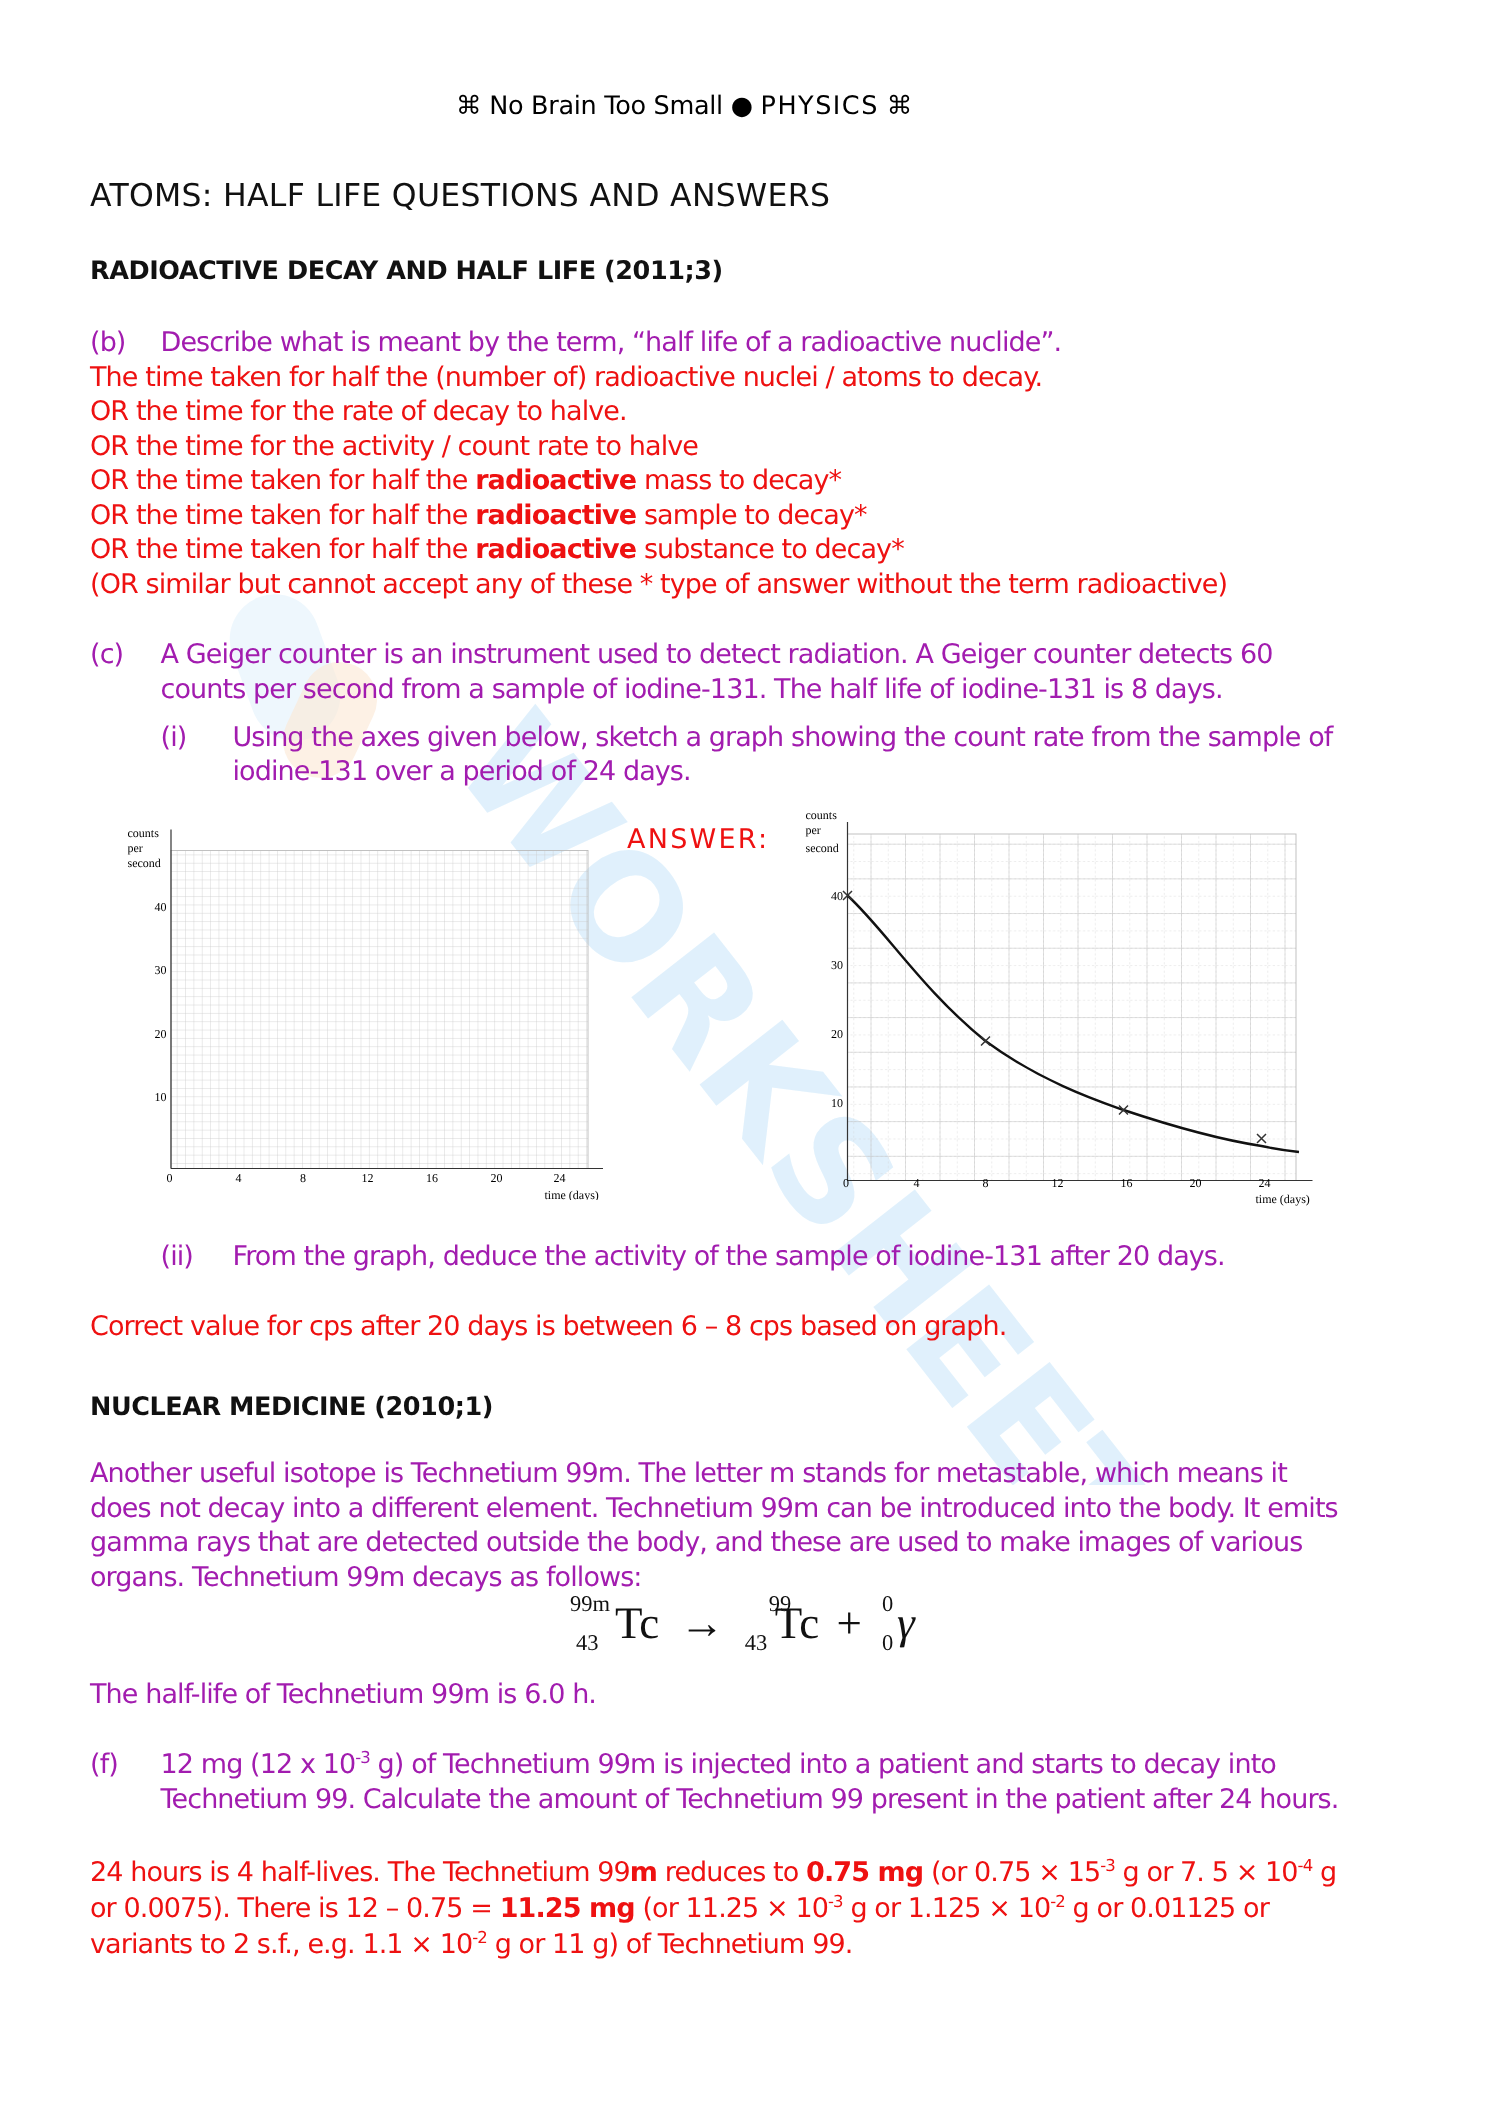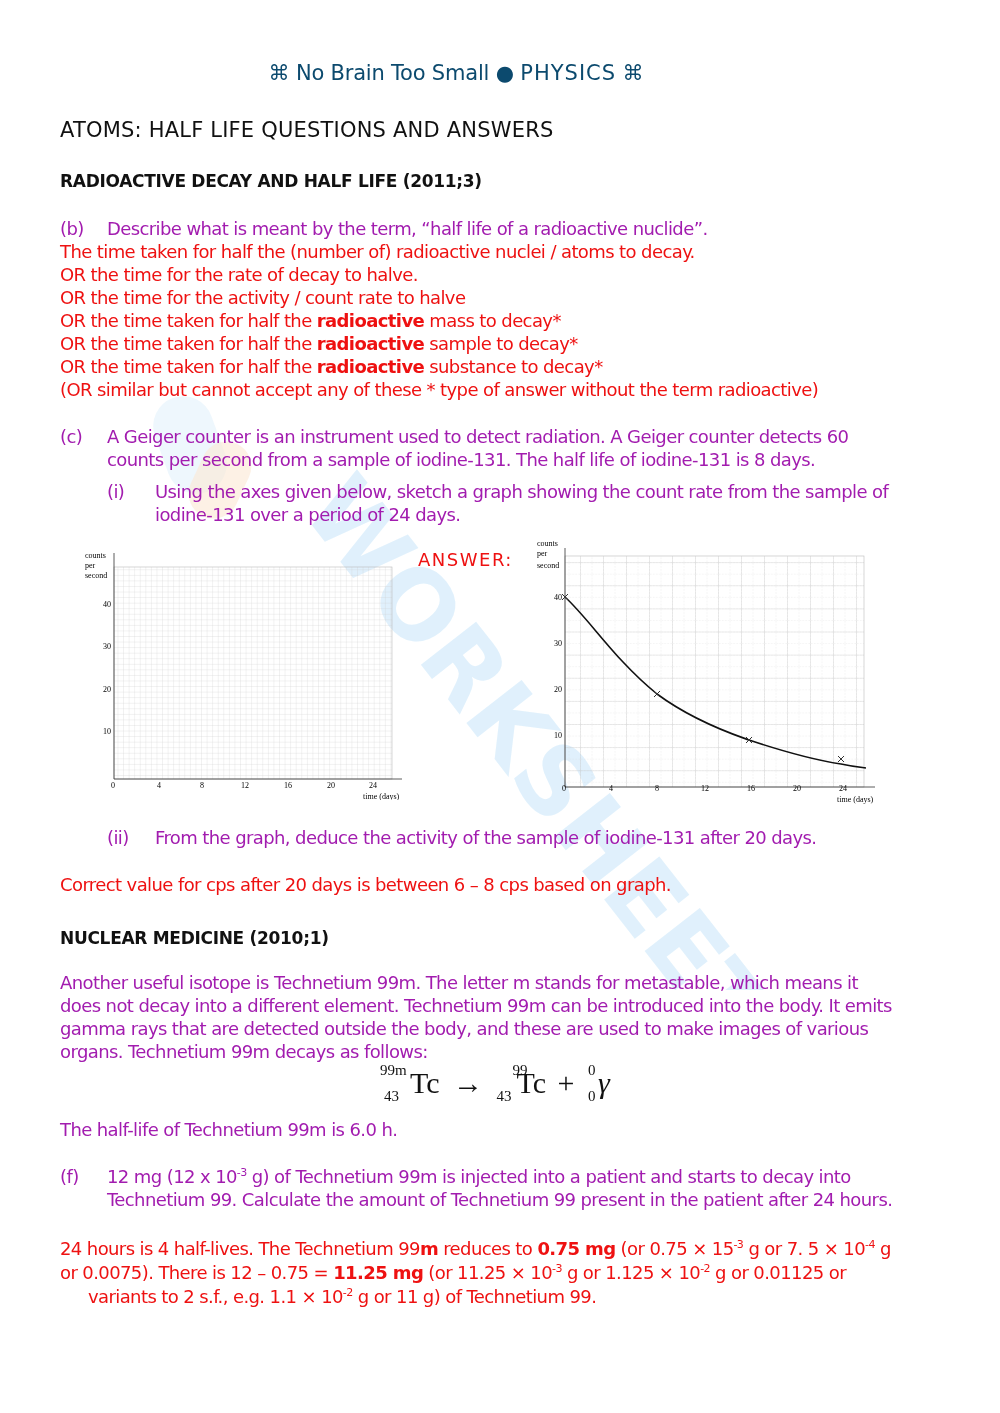--- a/index.html
+++ b/index.html
@@ -2,21 +2,21 @@
 <html><head>
 <meta charset="utf-8">
 <style>
   html, body { margin: 0; padding: 0; background: #ffffff; }
   body { width: 1000px; height: 1413px; position: relative; overflow: hidden;
          font-family: "DejaVu Sans", sans-serif; color: #111; }
   .abs { position: absolute; }
   .cond { font-family: "DejaVu Sans", sans-serif; font-size: 18px; letter-spacing: -0.6px; white-space: nowrap; }
   .red { color: #ee1111; }
   .black { color: #a21caf; }
-  .header { left: 0; width: 912px; top: 61px; text-align: center; font-size: 21px; letter-spacing: -0.2px; color: #0c4a6e; }
+  .header { left: 0; width: 912px; top: 61px; text-align: center; font-size: 17px; letter-spacing: -0.2px; color: #000000; }
   .title { left: 60px; top: 118px; font-size: 21px; font-weight: normal; letter-spacing: 0.2px; }
   .h2 { left: 60px; font-size: 17px; font-weight: bold; letter-spacing: -0.3px; }
   .line { left: 60px; }
   .lab { display: inline-block; width: 47px; }
   .lab2 { display: inline-block; width: 48px; }
   b.rb { font-weight: bold; }
   sup { font-size: 11px; vertical-align: 7px; line-height: 0; }
   .watermark { left: 150px; top: 390px; width: 760px; height: 600px; pointer-events: none; }
   .eq { left: 380px; top: 1066px; font-family: "Liberation Serif", serif; font-size: 30px; color: #111; white-space: nowrap; }
   .nuc { display: inline-block; position: relative; }
@@ -170,15 +170,15 @@
   <span class="lab">(f)</span><span>12 mg (12 x 10</span><sup>-3</sup><span> g) of Technetium 99m is injected into a patient and starts to decay into</span>
 </div>
 <div class="abs cond black" style="left:107px;top:1189px;">Technetium 99.  Calculate the amount of Technetium 99 present in the patient after 24 hours.</div>
 
 <div class="abs line cond red" style="top:1238px;">
   <span>24 hours is 4 half-lives. The Technetium 99</span><b>m</b><span> reduces to </span><b>0.75 mg</b><span> (or 0.75 × 15</span><sup>-3</sup><span> g or 7. 5 × 10</span><sup>-4</sup><span> g</span>
 </div>
 <div class="abs line cond red" style="top:1262px;">
   <span>or 0.0075). There is 12 – 0.75 = </span><b>11.25 mg</b><span> (or 11.25 × 10</span><sup>-3</sup><span> g or 1.125 × 10</span><sup>-2</sup><span> g or 0.01125 or</span>
 </div>
-<div class="abs line cond red" style="top:1286px;margin-left:28px;">
+<div class="abs line cond red" style="top:1286px;">
   <span>variants to 2 s.f., e.g. 1.1 × 10</span><sup>-2</sup><span> g or 11 g) of Technetium 99.</span>
 </div>
 
 </body></html>

